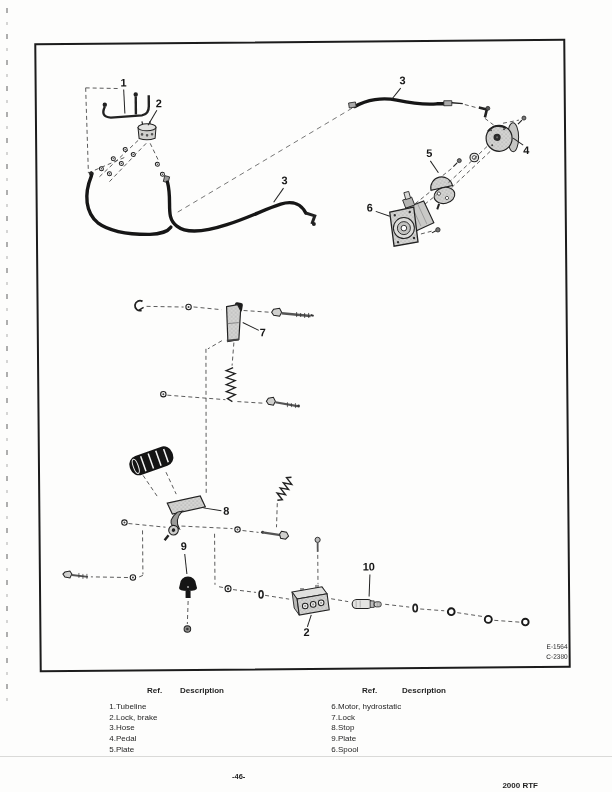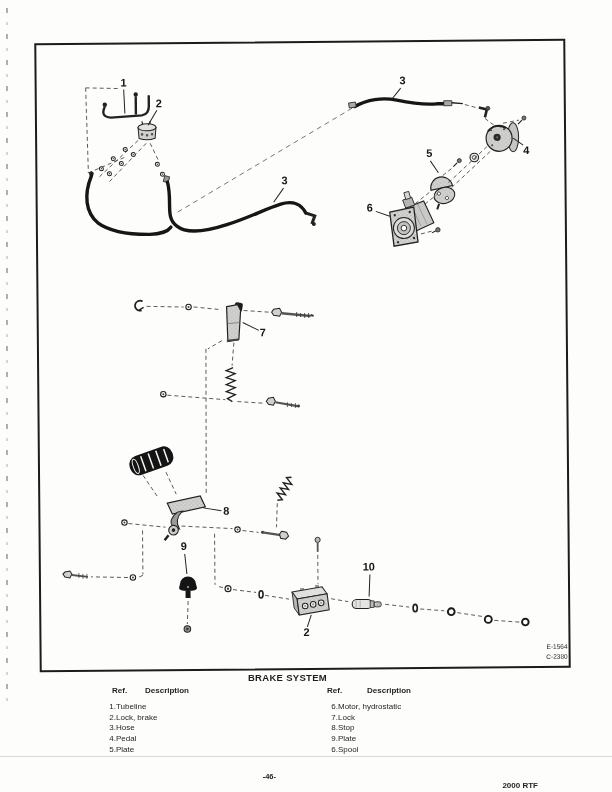--- a/index.html
+++ b/index.html
@@ -5,29 +5,29 @@
   html,body{margin:0;padding:0;background:#ffffff;}
   .page{position:relative;width:612px;height:792px;background:#fdfdfc;overflow:hidden;
         font-family:"Liberation Sans",sans-serif;color:#1f1f1f;}
   .scan-edge{position:absolute;left:6px;top:8px;height:700px;width:2px;
         background:repeating-linear-gradient(180deg,rgba(110,110,110,.55) 0 5px,transparent 5px 14px,rgba(110,110,110,.28) 14px 17px,transparent 17px 26px);}
   .frame{position:absolute;left:37px;top:41px;width:527px;height:625px;border:2px solid #1c1c1c;
         transform:rotate(-0.5deg);transform-origin:50% 50%;background:#fdfdfc;}
   .frame svg{display:block;}
   .t{position:absolute;white-space:pre;}
   .page-title{top:672px;left:0;width:575px;text-align:center;font-size:9.5px;font-weight:bold;letter-spacing:.3px;}
-  .tbl-hdr{top:686px;font-size:8px;font-weight:bold;}
+  .tbl-hdr{top:686px;font-size:8px;font-weight:bold;margin-left:35px;}
   .col{position:absolute;top:702px;font-size:8px;line-height:10.7px;}
   .col1{left:96px;} .col2{left:318px;}
   .trow{display:flex;}
   .num{display:inline-block;width:20px;text-align:right;}
   .desc{display:inline-block;}
   .divider{position:absolute;top:756px;left:0;width:612px;height:1px;background:#dadad8;}
   .brand{top:760px;right:74px;text-align:right;font-size:8px;font-weight:bold;line-height:10.5px;}
-  .pagenum{top:772px;left:232px;width:44px;text-align:right;font-size:7.5px;font-weight:bold;}
+  .pagenum{top:772px;left:232px;width:44px;text-align:left;font-size:7.5px;font-weight:bold;}
   
   .d{stroke:#4a4a4a;stroke-width:.9;fill:none;stroke-dasharray:4 3;}
   .d2{stroke:#555;stroke-width:.8;fill:none;stroke-dasharray:5 4;}
   .hose{stroke:#161616;stroke-width:3.4;fill:none;stroke-linecap:round;}
   .ln{stroke:#222;fill:none;}
   .lead{stroke:#222;stroke-width:1;fill:none;}
   .co{font:bold 11px "Liberation Sans",sans-serif;fill:#161616;text-anchor:middle;}
   .code{font:6.5px "Liberation Sans",sans-serif;fill:#222;text-anchor:end;}
 </style>
 </head>
@@ -380,21 +380,20 @@
         <circle cx="447" cy="578" r="3.5" fill="none" stroke="#1a1a1a" stroke-width="1.9"></circle>
         <path class="d" d="M453,579 L478,581"></path>
         <circle cx="484" cy="581" r="3.3" fill="none" stroke="#1a1a1a" stroke-width="1.9"></circle>
       </g>
 
       <text class="code" x="526" y="608">E-1564</text>
       <text class="code" x="526" y="618">C-2380</text>
     </svg>
   </div>
 
-  <div class="t page-title">BRAKE SYSTEM</div>
 
   <span class="t tbl-hdr" style="left:112px;">Ref.</span>
   <span class="t tbl-hdr" style="left:145px;">Description</span>
   <span class="t tbl-hdr" style="left:327px;">Ref.</span>
   <span class="t tbl-hdr" style="left:367px;">Description</span>
 
   <div class="col col1">
     <div class="trow">
         <span class="num">1.</span>
         <span class="desc">Tubeline</span>

